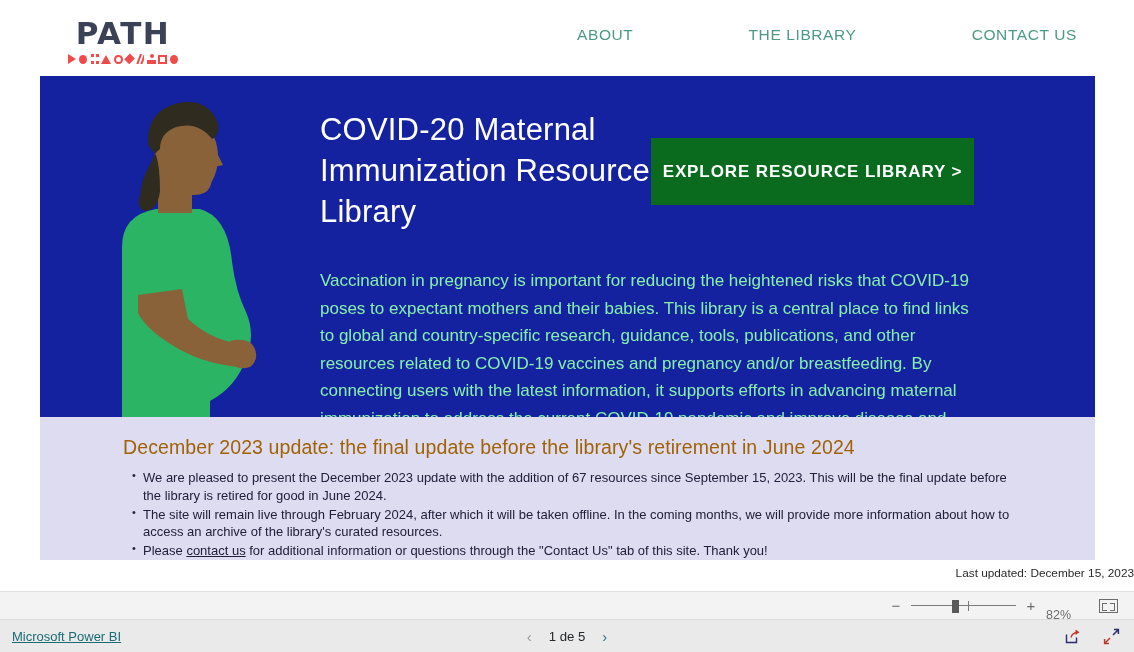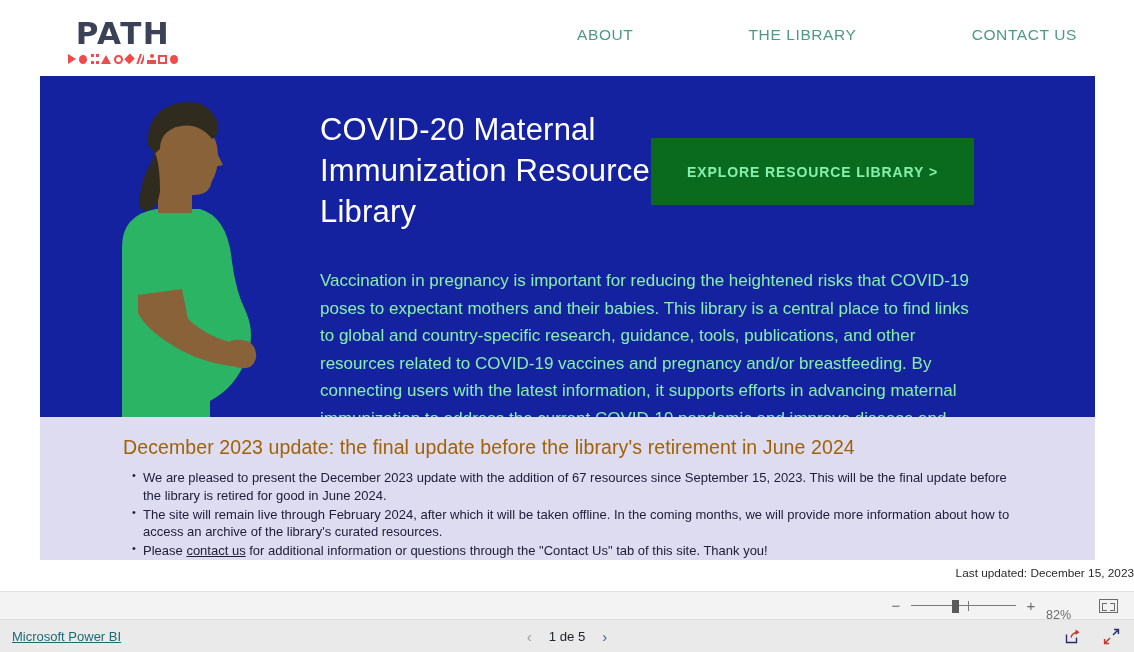--- a/index.html
+++ b/index.html
@@ -89,21 +89,21 @@
   }
   .hero-title {
     position: absolute; left: 280px; top: 33px; width: 330px;
     color: #ffffff; font-size: 31px; font-weight: 400; line-height: 1.33;
     letter-spacing: 0.2px;
   }
   .hero-cta {
     position: absolute; left: 611px; top: 62px;
     width: 323px; height: 67px;
     background: #0a6b1f; border: none;
-    color: #86efac; font-size: 14px; font-weight: 600;
+    color: #ffffff; font-size: 17px; font-weight: 600;
     letter-spacing: 0.9px; cursor: pointer;
     display: flex; align-items: center; justify-content: center;
   }
   .hero-body {
     position: absolute; left: 280px; top: 191px; width: 667px;
     color: #86efac; font-size: 17px; line-height: 1.62;
   }
 
   
   .update {

